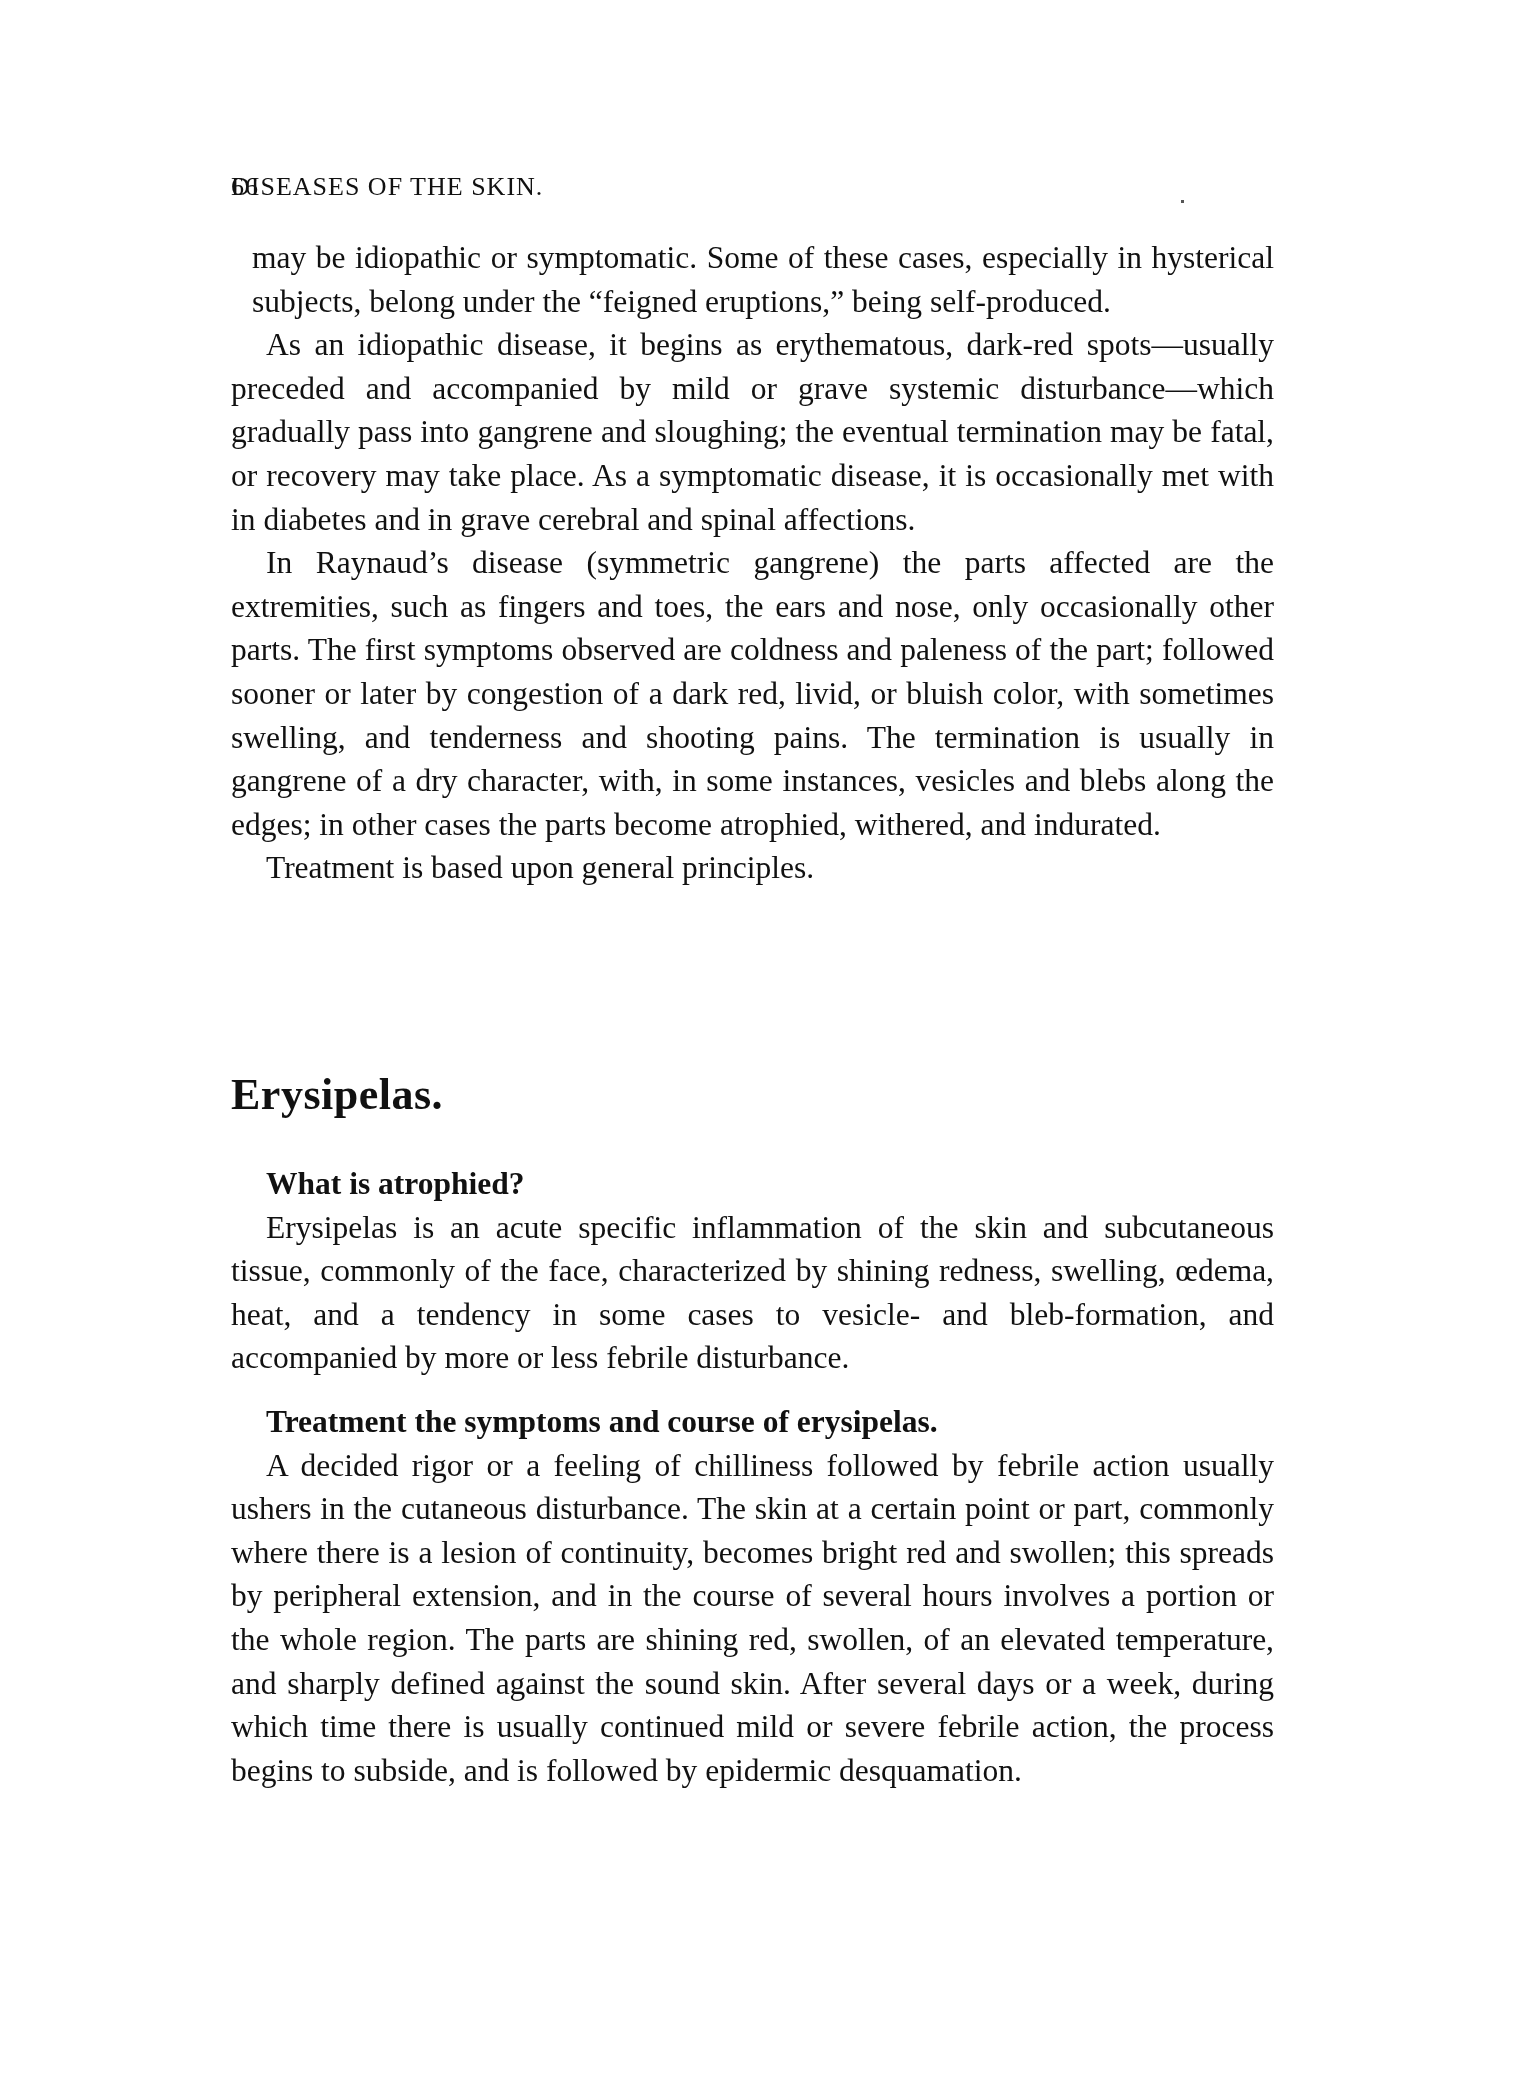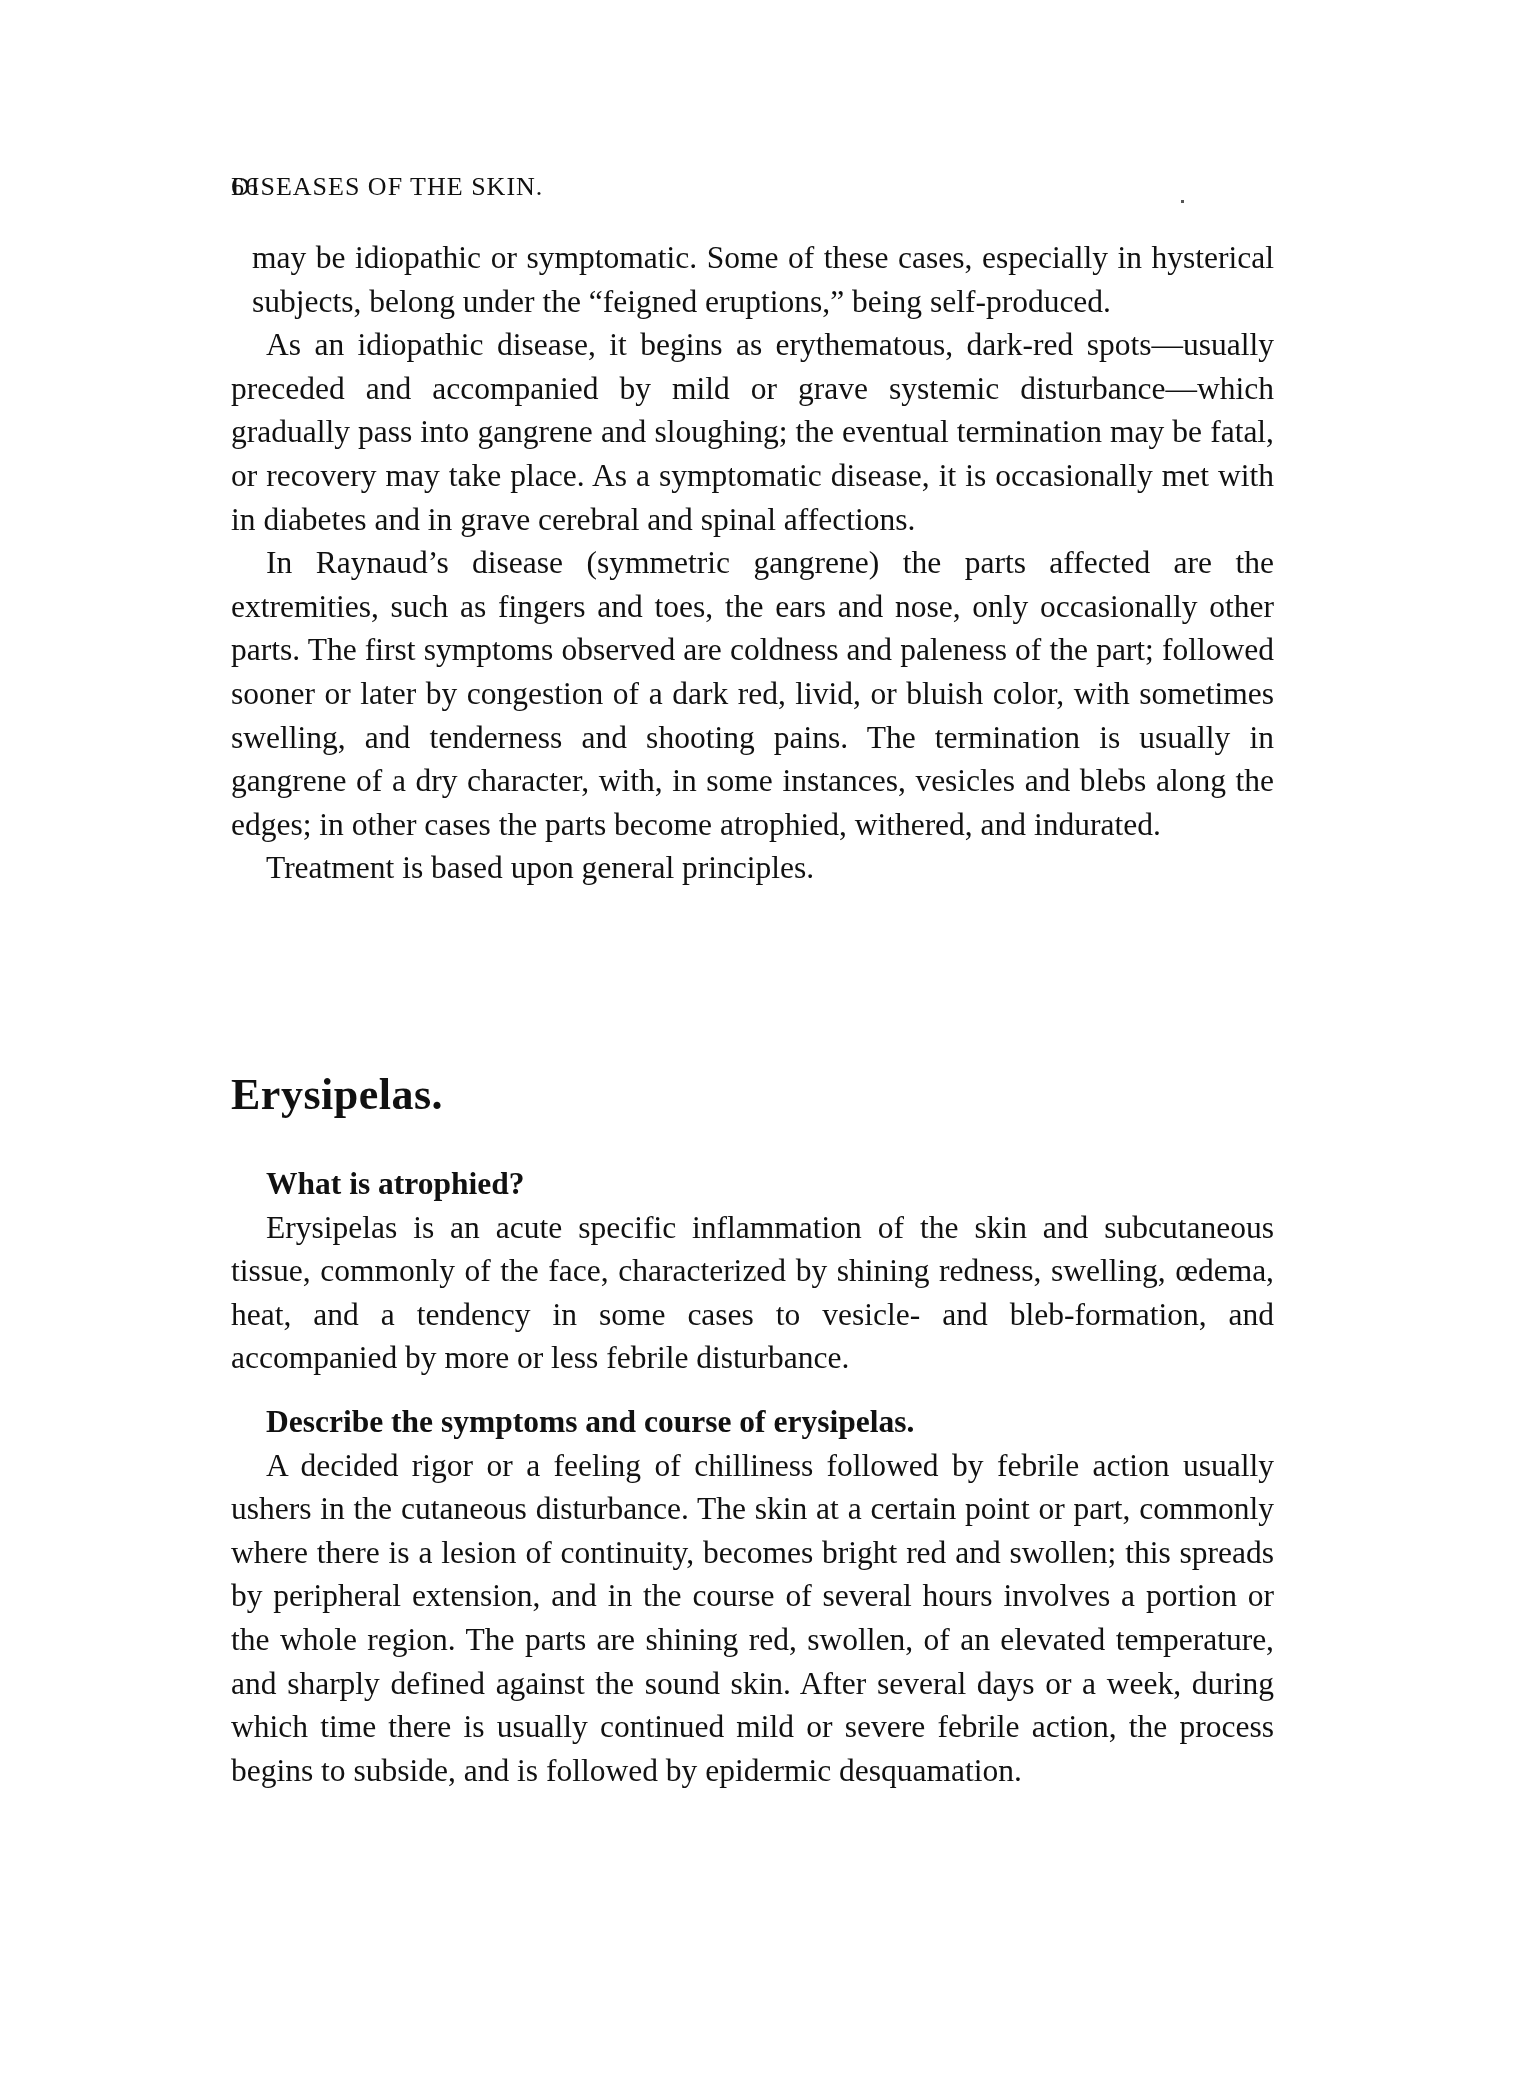--- a/index.html
+++ b/index.html
@@ -52,17 +52,17 @@
   </div>
 
   <div class="section-title">Erysipelas.</div>
 
   <div class="body-text block2">
     <p class="question">What is atrophied?</p>
     <p>Erysipelas is an acute specific inflammation of the skin and subcutaneous tissue, commonly of the face, characterized by shining redness, swelling, œdema, heat, and a tendency in some cases to vesicle- and bleb-formation, and accompanied by more or less febrile disturbance.</p>
   </div>
 
   <div class="body-text block3">
-    <p class="question">Describe the symptoms and course of erysipelas.</p>
+    <p class="question">Treatment the symptoms and course of erysipelas.</p>
     <p>A decided rigor or a feeling of chilliness followed by febrile action usually ushers in the cutaneous disturbance. The skin at a certain point or part, commonly where there is a lesion of continuity, becomes bright red and swollen; this spreads by peripheral extension, and in the course of several hours involves a portion or the whole region. The parts are shining red, swollen, of an elevated temperature, and sharply defined against the sound skin. After several days or a week, during which time there is usually continued mild or severe febrile action, the process begins to subside, and is followed by epidermic desquamation.</p>
   </div>
 
 </div>
 
 </body></html>

